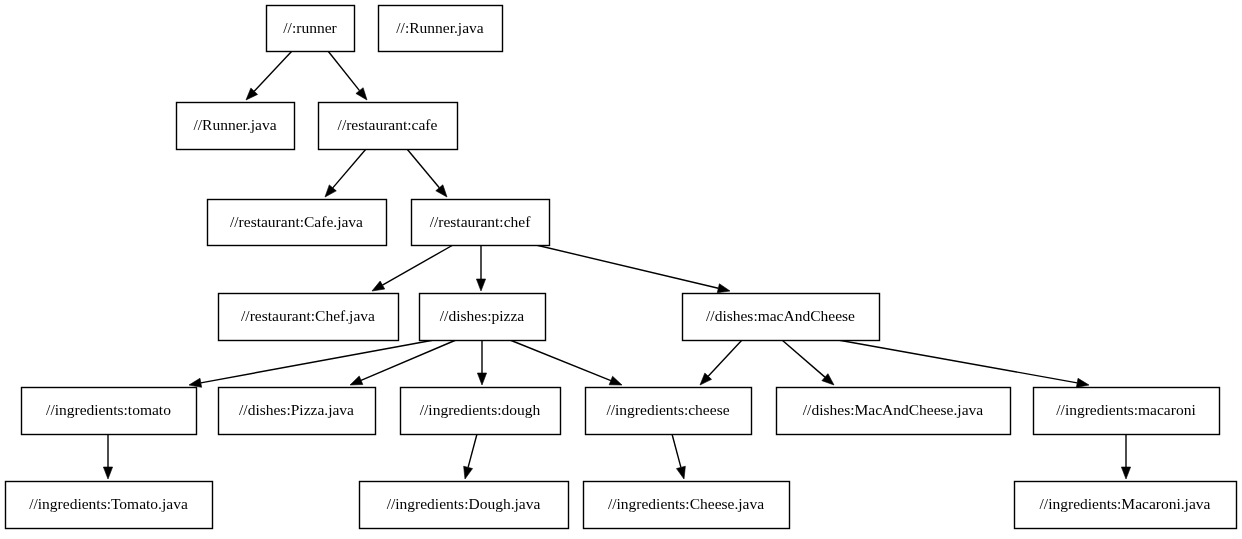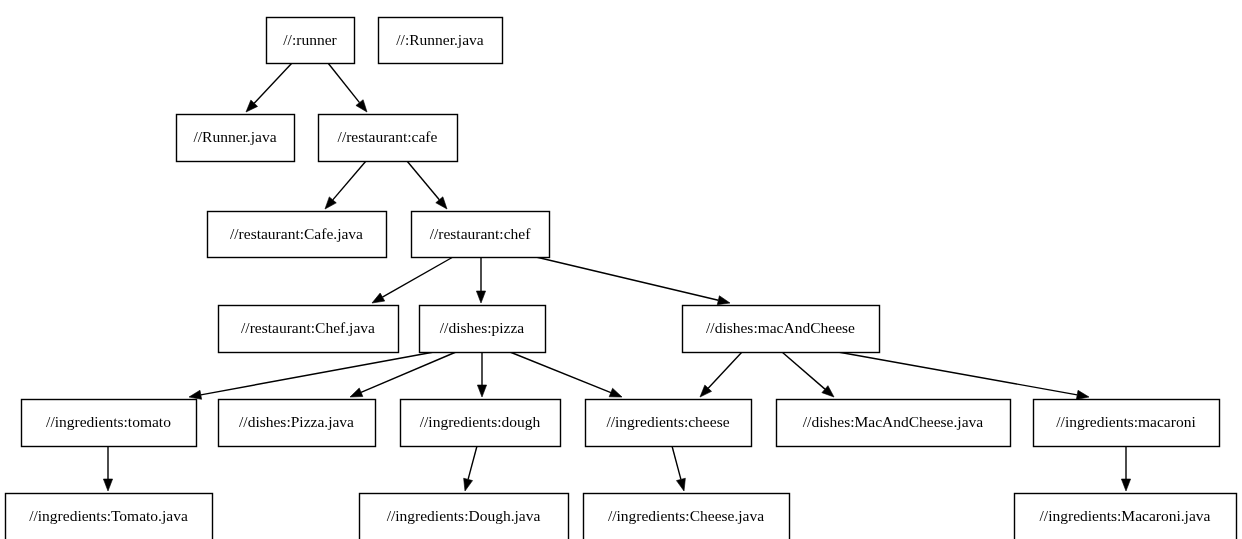--- a/index.html
+++ b/index.html
@@ -10,21 +10,20 @@
   body {
     width: 1242px;
     height: 539px;
     overflow: hidden;
     font-family: "Liberation Serif", "DejaVu Serif", serif;
   }
   #graph-root {
     position: relative;
     width: 1242px;
     height: 398px;
-    margin-top: 12px;
   }
   svg#graph-svg {
     display: block;
     width: 1242px;
     height: 539px;
     background: #ffffff;
   }
   .node-box {
     fill: #ffffff;
     stroke: #000000;

